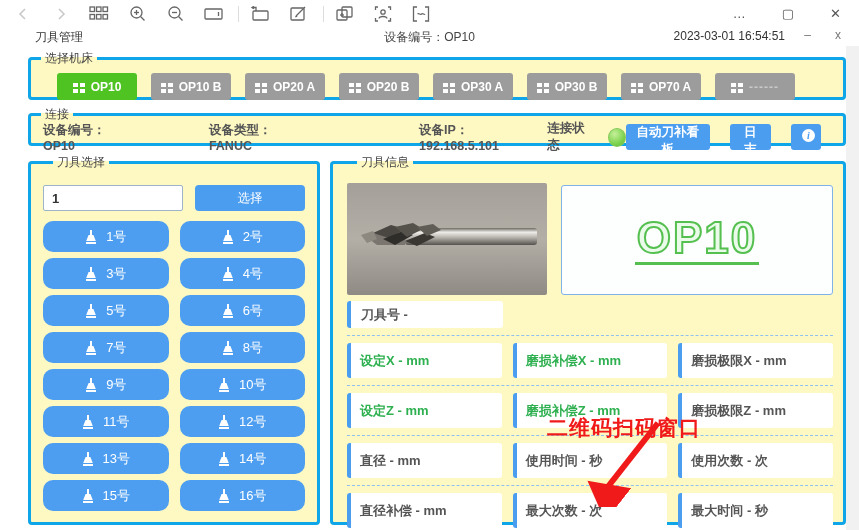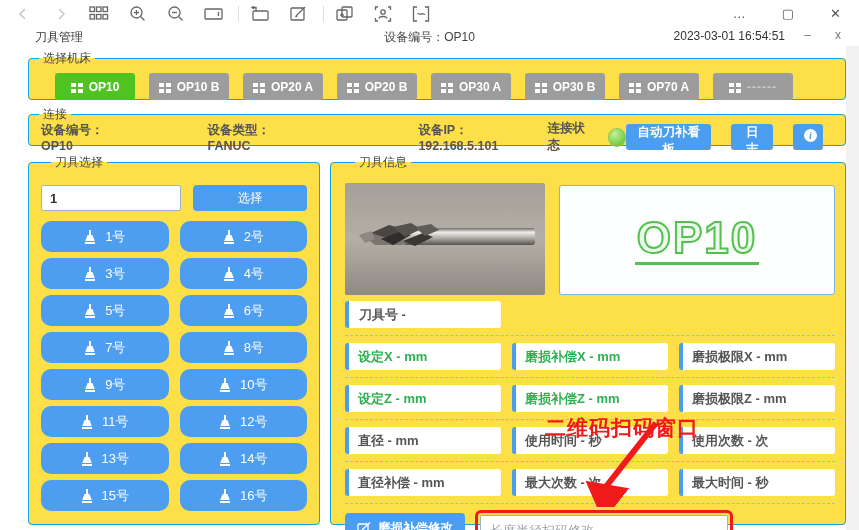--- a/index.html
+++ b/index.html
@@ -23,22 +23,22 @@
     font-size:12px; color:#333; }
   .titlerow .apptitle { position:absolute; left:35px; top:2px; }
   .titlerow .devno { position:absolute; left:0; right:0; top:2px; text-align:center; color:#444; }
   .titlerow .dt { position:absolute; right:74px; top:2px; color:#333; }
   .titlerow .m2 { position:absolute; right:48px; top:1px; color:#777; }
   .titlerow .c2 { position:absolute; right:18px; top:1px; color:#777; }
 
   .gutter { position:absolute; right:0; top:46px; width:13px; height:484px; background:#f1f1f1; }
 
   
-  fieldset.grp { position:absolute; border:1px solid #0ea5e9; border-radius:4px;
-    background:#fde047; }
+  fieldset.grp { position:absolute; border:3px solid #0ea5e9; border-radius:4px;
+    background:#fef9c3; }
   fieldset.grp legend { margin-left:10px; padding:0 4px; font-size:12px; color:#444;
     background:transparent; }
 
   #grp-machine { left:28px; top:50px; width:818px; height:50px; }
   .mach-row { display:flex; gap:14px; padding:6px 0 0 26px; }
   .mbtn { width:80px; height:27px; border:none; border-radius:3px; background:#9c9c9c;
     color:#fff; font-size:12px; font-weight:bold; display:flex; align-items:center;
     justify-content:center; gap:6px; cursor:pointer; font-family:inherit; }
   .mbtn.active { background:#4ec321; }
   .mbtn .sq { display:inline-block; width:12px; height:10px; }
@@ -77,21 +77,21 @@
   .opbox { flex:1; height:110px; margin-top:2px; background:#fdfefe; border:1px solid #7fb3e8;
     border-radius:3px; display:flex; align-items:center; justify-content:center; }
   .optext { font-size:44px; font-weight:bold; letter-spacing:2px; line-height:1;
     color:#eafbea; -webkit-text-stroke:2px #55c050; border-bottom:3px solid #55c050;
     padding:0 2px 2px 2px; }
   .toolno { margin-top:6px; width:156px; height:27px; background:#fff; border-radius:3px;
     border-left:4px solid #4b9df0; display:flex; align-items:center; padding-left:10px;
     font-size:13px; color:#555; font-weight:bold; }
   .frow { display:grid; grid-template-columns:1fr 1fr 1fr; gap:11px;
     border-top:1px dashed #8fc0ee; margin-top:7px; padding-top:7px; }
-  .fcell { height:27px; background:#fff; border-radius:3px; border-left:4px solid #4b9df0;
+  .fcell { height:35px; background:#fff; border-radius:3px; border-left:4px solid #4b9df0;
     display:flex; align-items:center; padding-left:9px; font-size:13px; color:#555;
     font-weight:bold; white-space:nowrap; overflow:hidden; }
   .fcell.green { color:#2eb050; }
   .action-row { border-top:1px dashed #8fc0ee; margin-top:7px; padding-top:6px;
     display:flex; align-items:flex-start; gap:10px; }
   .modbtn { height:30px; margin-top:3px; background:#4b9df0; border:none; border-radius:4px;
     color:#fff; font-size:12.5px; font-weight:bold; padding:0 12px; display:flex;
     align-items:center; gap:7px; cursor:pointer; font-family:inherit; }
   .red-outline { border:3px solid #ee1c1c; border-radius:6px; padding:2px; width:258px; }
   .scan-input { width:100%; height:30px; border:1px solid #9db4c8; border-radius:2px;

